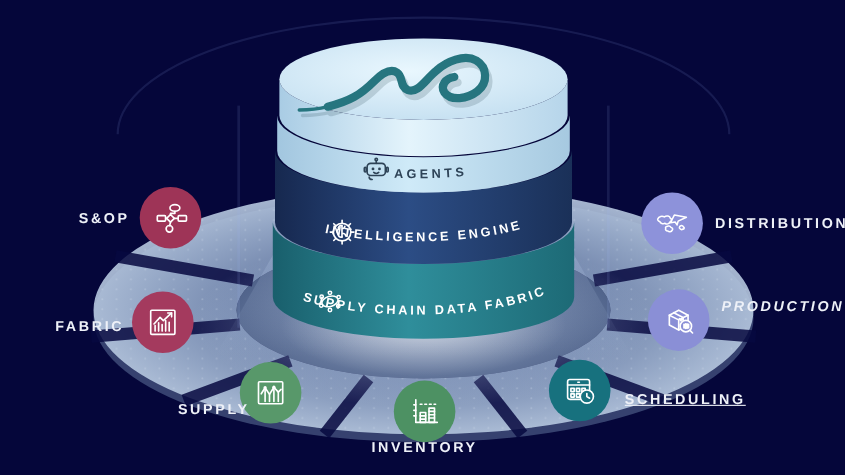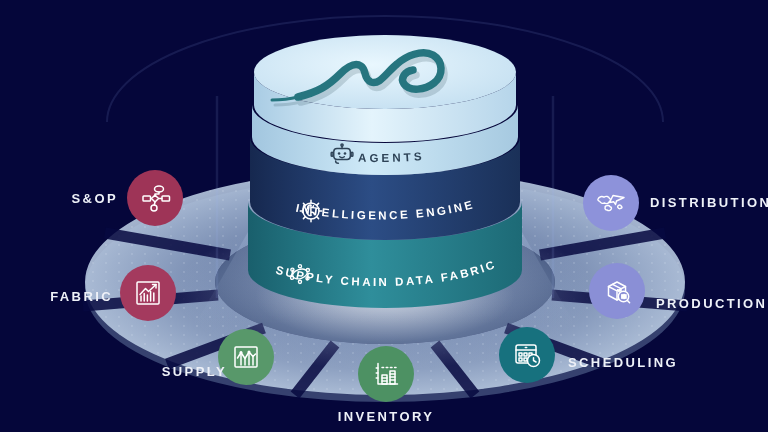--- a/index.html
+++ b/index.html
@@ -210,48 +210,48 @@
   <svg width="32" height="32" viewBox="0 0 32 32" fill="none" stroke="#ffffff" stroke-width="1.5" stroke-linecap="round" stroke-linejoin="round">
     <path d="M8 5.5 V26 H27.5"></path>
     <path d="M8 10 h-1.8 M8 15 h-1.8 M8 20 h-1.8"></path>
     <path d="M12 9.5 H26" stroke-dasharray="1.6 2.6"></path>
     <rect x="12" y="17" width="5" height="9"></rect>
     <path d="M12 20 H17 M12 23 H17"></path>
     <rect x="20" y="13" width="5" height="13"></rect>
     <path d="M20 16 H25 M20 19 H25 M20 22 H25"></path>
   </svg>
 </div>
-<div class="mlabel center-align" style="left:306px;top:410px;width:160px;">INVENTORY</div>
+<div class="mlabel center-align" style="left:306px;top:400px;width:160px;">INVENTORY</div>
 
 <div class="module-circle" style="left: 499px; top: 327px; background-color: rgb(23, 113, 126); --mc: #17717e;">
   <svg width="32" height="32" viewBox="0 0 32 32" fill="none" stroke="#ffffff" stroke-width="1.5" stroke-linecap="round" stroke-linejoin="round">
     <rect x="5" y="6" width="20" height="18" rx="2"></rect>
     <path d="M5 11 H25 M14.3 8.5 h1.4"></path>
     <rect x="8" y="14" width="3" height="3"></rect>
     <rect x="13" y="14" width="3" height="3"></rect>
     <rect x="18" y="14" width="3" height="3"></rect>
     <rect x="8" y="19" width="3" height="3"></rect>
     <rect x="13" y="19" width="3" height="3"></rect>
     <circle cx="22.5" cy="21.5" r="6" fill="var(--mc)"></circle>
     <path d="M22.5 18.8 V21.5 L25 23"></path>
   </svg>
 </div>
-<div class="mlabel" style="left:568px;top:356px;">SCHEDULING</div>
+<div class="mlabel" style="left:568px;top:356px;text-decoration:underline;">SCHEDULING</div>
 
 <div class="module-circle" style="left: 589px; top: 263px; background-color: rgb(138, 143, 214); --mc: #8a8fd6;">
   <svg width="32" height="32" viewBox="0 0 32 32" fill="none" stroke="#ffffff" stroke-width="1.5" stroke-linecap="round" stroke-linejoin="round">
     <path d="M7.5 11.5 L16 7 L24.5 11.5 L24.5 20.5 L16 25 L7.5 20.5 Z"></path>
     <path d="M7.5 11.5 L16 15.8 L24.5 11.5 M16 15.8 V25"></path>
     <path d="M11.5 9.3 L20 13.7 l0 2.3 l-1.6 -0.9 l-0.3 1.6 l-1.5 -2"></path>
     <circle cx="22.5" cy="21.5" r="5.2" fill="var(--mc)"></circle>
     <path d="M20.8 19.8 V23.2 M22.2 19.4 V23.6 M23.6 19.4 V23.6 M25 19.8 V23.2"></path>
     <path d="M26.3 25.4 L28.6 27.7"></path>
   </svg>
 </div>
-<div class="mlabel" style="left:656px;top:297px;">PRODUCTION</div>
+<div class="mlabel" style="left:656px;top:272px;font-style:italic;">PRODUCTION</div>
 
 <div class="module-circle" style="left: 583px; top: 175px; background-color: rgb(141, 146, 218); --mc: #8d92da;">
   <svg width="34" height="34" viewBox="0 0 34 34" fill="none" stroke="#ffffff" stroke-width="1.4" stroke-linecap="round" stroke-linejoin="round">
     <path d="M4 13 c1-2.5 4-3 6-1.8 c2-1.6 5-.8 5.4 1.2 c1.6.6 1.4 2.8-.4 3.4 c-.4 1.8-3 2.4-4.4 1.2 c-2 .8-4.4 0-4.8-1.6 c-1.6-.4-2.2-1.6-1.8-2.4 z"></path>
     <path d="M12 20 c1.4-1 3.4-.6 4 .8 c1.4 0 2 1.6 1 2.6 c-.6 1.4-2.8 1.6-3.8.6 c-1.6.2-2.6-1.2-2-2.4 c-.4-.8 0-1.4.8-1.6 z"></path>
     <path d="M24.5 19.5 c1 -.8 2.6 -.4 2.8 .8 c1.2 .4 .8 2 -.6 2 c-.8 .8 -2.4 .4 -2.6 -.6 c-.8 -.4 -.6 -1.8 .4 -2.2 z"></path>
     <path d="M19 9.5 L30 11.5 L22.5 15 L21.5 18.5 L19.8 15.8 L15.5 16.5 Z"></path>
   </svg>
 </div>
 <div class="mlabel" style="left:650px;top:196px;">DISTRIBUTION</div>

